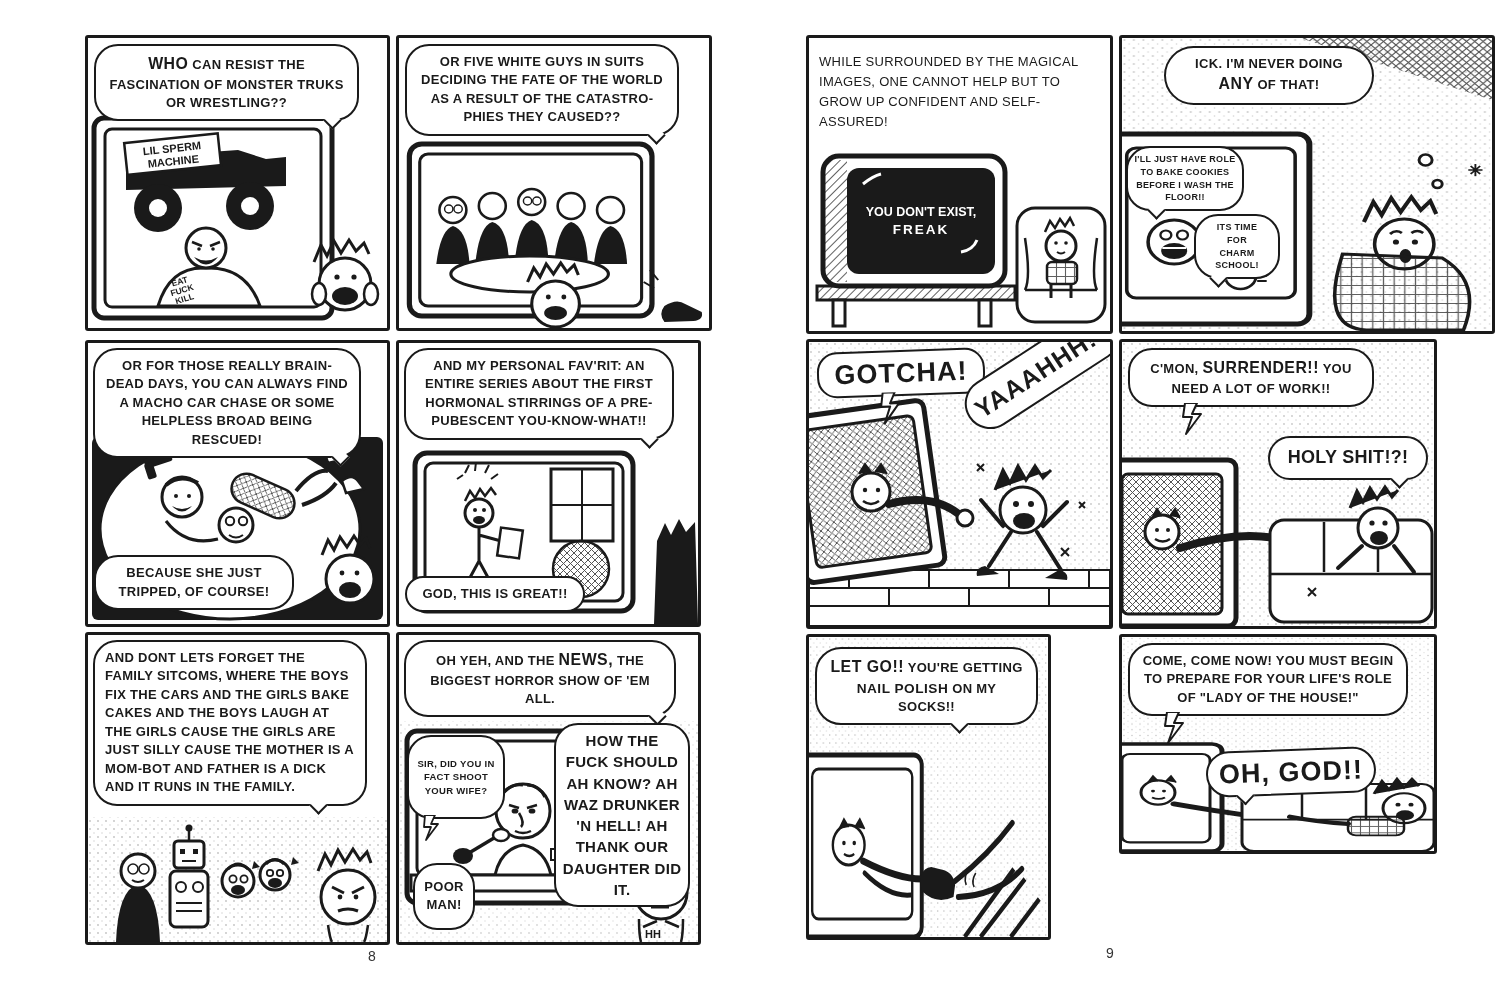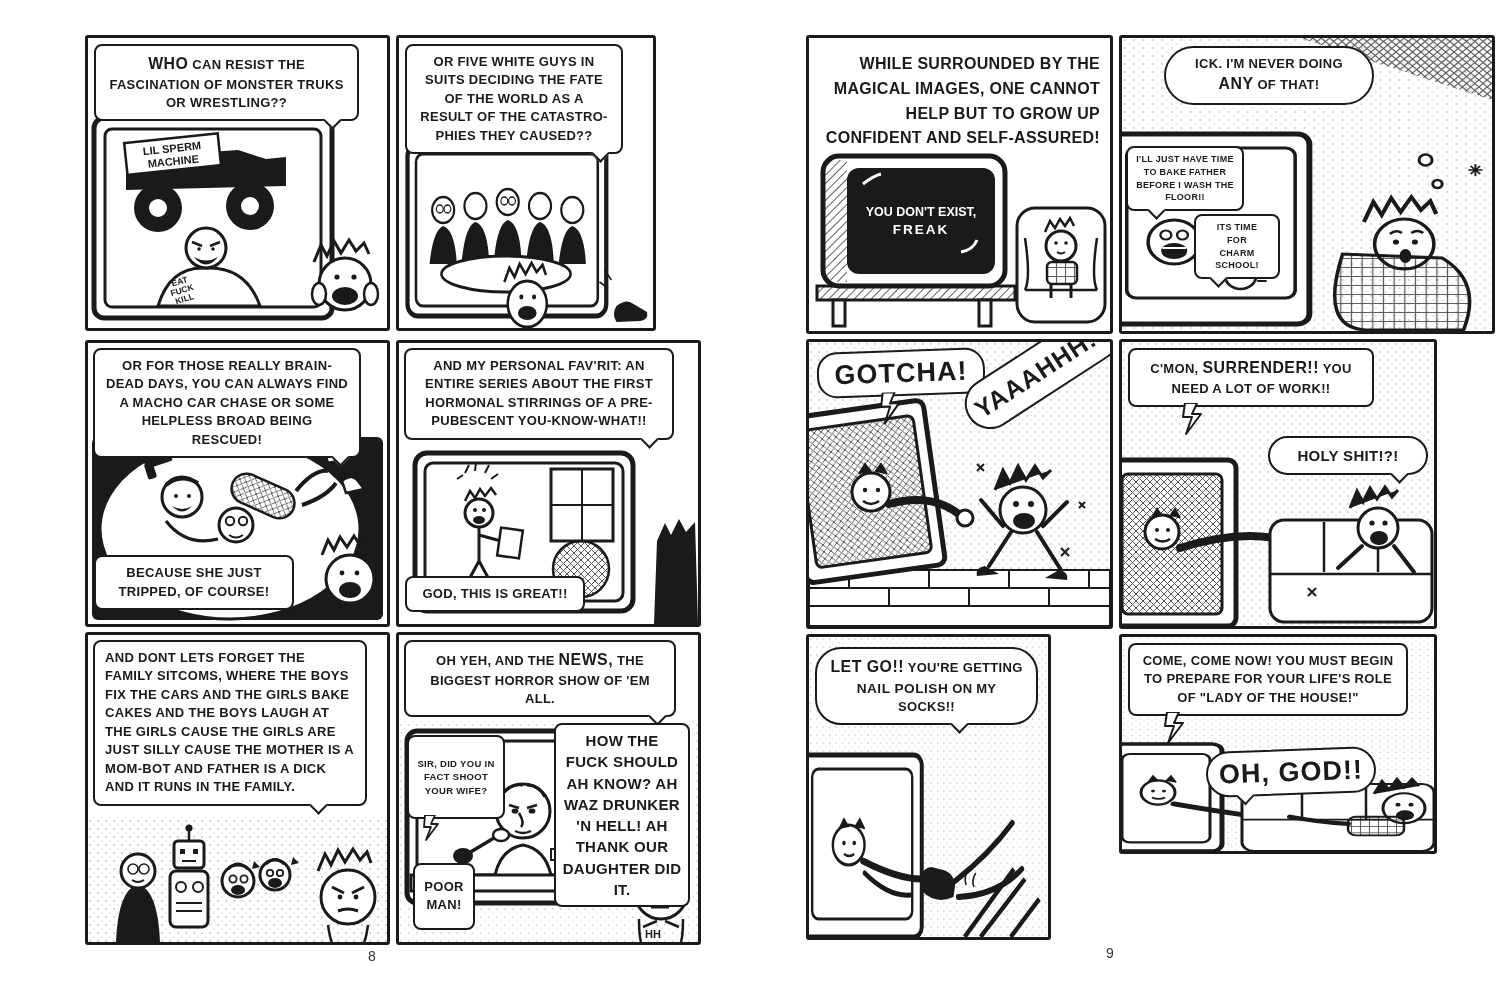--- a/index.html
+++ b/index.html
@@ -9,27 +9,27 @@
     background:#ffffff; color:#1a1a1a;
     font-family:"Liberation Sans", sans-serif;
   }
   .panel {
     position:absolute; background:#fff; border:3px solid #1a1a1a;
     border-radius:3px; overflow:hidden;
   }
   .panel svg.art { position:absolute; inset:0; width:100%; height:100%; }
   .balloon {
     position:absolute; z-index:4; background:#fff; border:2.5px solid #1a1a1a;
-    border-radius:8px; padding:7px 10px; text-align:center;
+    border-radius:24px; padding:7px 10px; text-align:center;
     font-size:13px; font-weight:700; letter-spacing:.3px; line-height:1.42;
   }
   .balloon .em { font-weight:800; font-size:1.22em; letter-spacing:.5px; }
   .caption-plain {
-    position:absolute; z-index:4; text-align:right; font-size:16px;
-    font-weight:700; letter-spacing:.3px; line-height:1.55;
+    position:absolute; z-index:4; text-align:left; font-size:13px;
+    font-weight:400; letter-spacing:.3px; line-height:1.55;
   }
   .cloud { border-radius:46px; }
   .tail {
     position:absolute; width:13px; height:13px; background:#fff;
     transform:rotate(45deg); z-index:5;
   }
   .tail.bt { bottom:-8px; border-right:2.5px solid #1a1a1a; border-bottom:2.5px solid #1a1a1a; }
   .bolt { position:absolute; z-index:5; }
   .shout { font-size:27px; font-weight:800; letter-spacing:1px; line-height:1.05; }
   .page-number { position:absolute; font-size:14px; color:#333; font-weight:400; }
@@ -96,21 +96,21 @@
         <ellipse cx="283" cy="256" rx="7" ry="11" fill="#fff" stroke="#1a1a1a" stroke-width="2.5"></ellipse>
       </g>
     </svg>
     <div class="balloon" style="left:6px;top:6px;right:28px">
       <span class="em">WHO</span>
       <span>CAN RESIST THE FASCINATION OF MONSTER TRUKS OR WRESTLING??</span>
       <span class="tail bt" style="right:18px"></span>
     </div>
   </div>
 
-  <div class="panel" style="left:396px;top:35px;width:260px;height:296px">
+  <div class="panel" style="left:396px;top:35px;width:316px;height:296px">
     <svg class="art" viewBox="0 0 299 290" preserveAspectRatio="none">
       <rect x="10" y="106" width="234" height="172" rx="12" fill="#fff" stroke="#1a1a1a" stroke-width="5"></rect>
       <rect x="20" y="116" width="214" height="152" rx="8" fill="#fff" stroke="#1a1a1a" stroke-width="3"></rect>
       <g>
         <path d="M36,226 q4,-34 16,-38 q14,4 16,38 z" fill="#1a1a1a"></path>
           <circle cx="52" cy="172" r="13" fill="#fff" stroke="#1a1a1a" stroke-width="2.5"></circle>
         <path d="M74,222 q4,-34 16,-38 q14,4 16,38 z" fill="#1a1a1a"></path>
           <circle cx="90" cy="168" r="13" fill="#fff" stroke="#1a1a1a" stroke-width="2.5"></circle>
         <path d="M112,220 q4,-34 16,-38 q14,4 16,38 z" fill="#1a1a1a"></path>
           <circle cx="128" cy="164" r="13" fill="#fff" stroke="#1a1a1a" stroke-width="2.5"></circle>
@@ -379,21 +379,21 @@
       <circle cx="256" cy="122" r="5.5" fill="#fff" stroke="#1a1a1a" stroke-width="2.5"></circle>
       <circle cx="266" cy="146" r="4" fill="#fff" stroke="#1a1a1a" stroke-width="2.5"></circle>
       <path d="M294,128 l8,8 M302,128 l-8,8 M292,132 h12 M298,126 v12" stroke="#1a1a1a" stroke-width="1.6"></path>
     </svg>
     <div class="balloon cloud" style="left:42px;top:8px;width:210px">
       <span>ICK. I'M NEVER DOING</span>
       <span class="em">ANY</span>
       <span>OF THAT!</span>
     </div>
     <div class="balloon" style="left:4px;top:108px;width:118px;font-size:9px;padding:5px 5px">
-      <span>I'LL JUST HAVE TIME TO BAKE FATHER BEFORE I WASH THE FLOOR!!</span>
+      <span>I'LL JUST HAVE ROLE TO BAKE COOKIES BEFORE I WASH THE FLOOR!!</span>
       <span class="tail bt" style="left:22px"></span>
     </div>
     <div class="balloon" style="left:72px;top:176px;width:86px;font-size:9px;padding:5px 18px">
       <span>ITS TIME FOR CHARM SCHOOL!</span>
       <span class="tail bt" style="left:16px"></span>
     </div>
   </div>
 
   <div class="panel" style="left:806px;top:339px;width:307px;height:290px">
     <svg class="art" viewBox="0 0 301 284" preserveAspectRatio="none">
@@ -465,21 +465,21 @@
     </svg>
     <div class="balloon" style="left:6px;top:6px;right:60px">
       <span>C'MON,</span>
       <span class="em">SURRENDER!!</span>
       <span>YOU NEED A LOT OF WORK!!</span>
       <svg class="bolt" style="left:52px;bottom:-30px" width="24" height="32" viewBox="0 0 24 32">
           <polygon points="3,0 15,0 10,11 19,11 4,31 10,14 1,14" fill="#fff" stroke="#1a1a1a" stroke-width="2" stroke-linejoin="round"></polygon>
         </svg>
     </div>
     <div class="balloon" style="right:6px;top:94px;width:160px;border-radius:22px">
-      <span style="font-weight:800;font-size:15px">HOLY SHIT!?!</span>
+      <span style="font-weight:800;font-size:18px">HOLY SHIT!?!</span>
       <span class="tail bt" style="right:20px"></span>
     </div>
   </div>
 
   <div class="panel" style="left:806px;top:634px;width:245px;height:306px">
     <svg class="art" viewBox="0 0 301 300" preserveAspectRatio="none">
       <rect x="0" y="0" width="301" height="300" fill="url(#stip)" opacity=".4"></rect>
       <g>
         <rect x="-10" y="118" width="152" height="182" rx="10" fill="#fff" stroke="#1a1a1a" stroke-width="5"></rect>
         <rect x="4" y="132" width="126" height="150" rx="8" fill="#fff" stroke="#1a1a1a" stroke-width="3"></rect>

